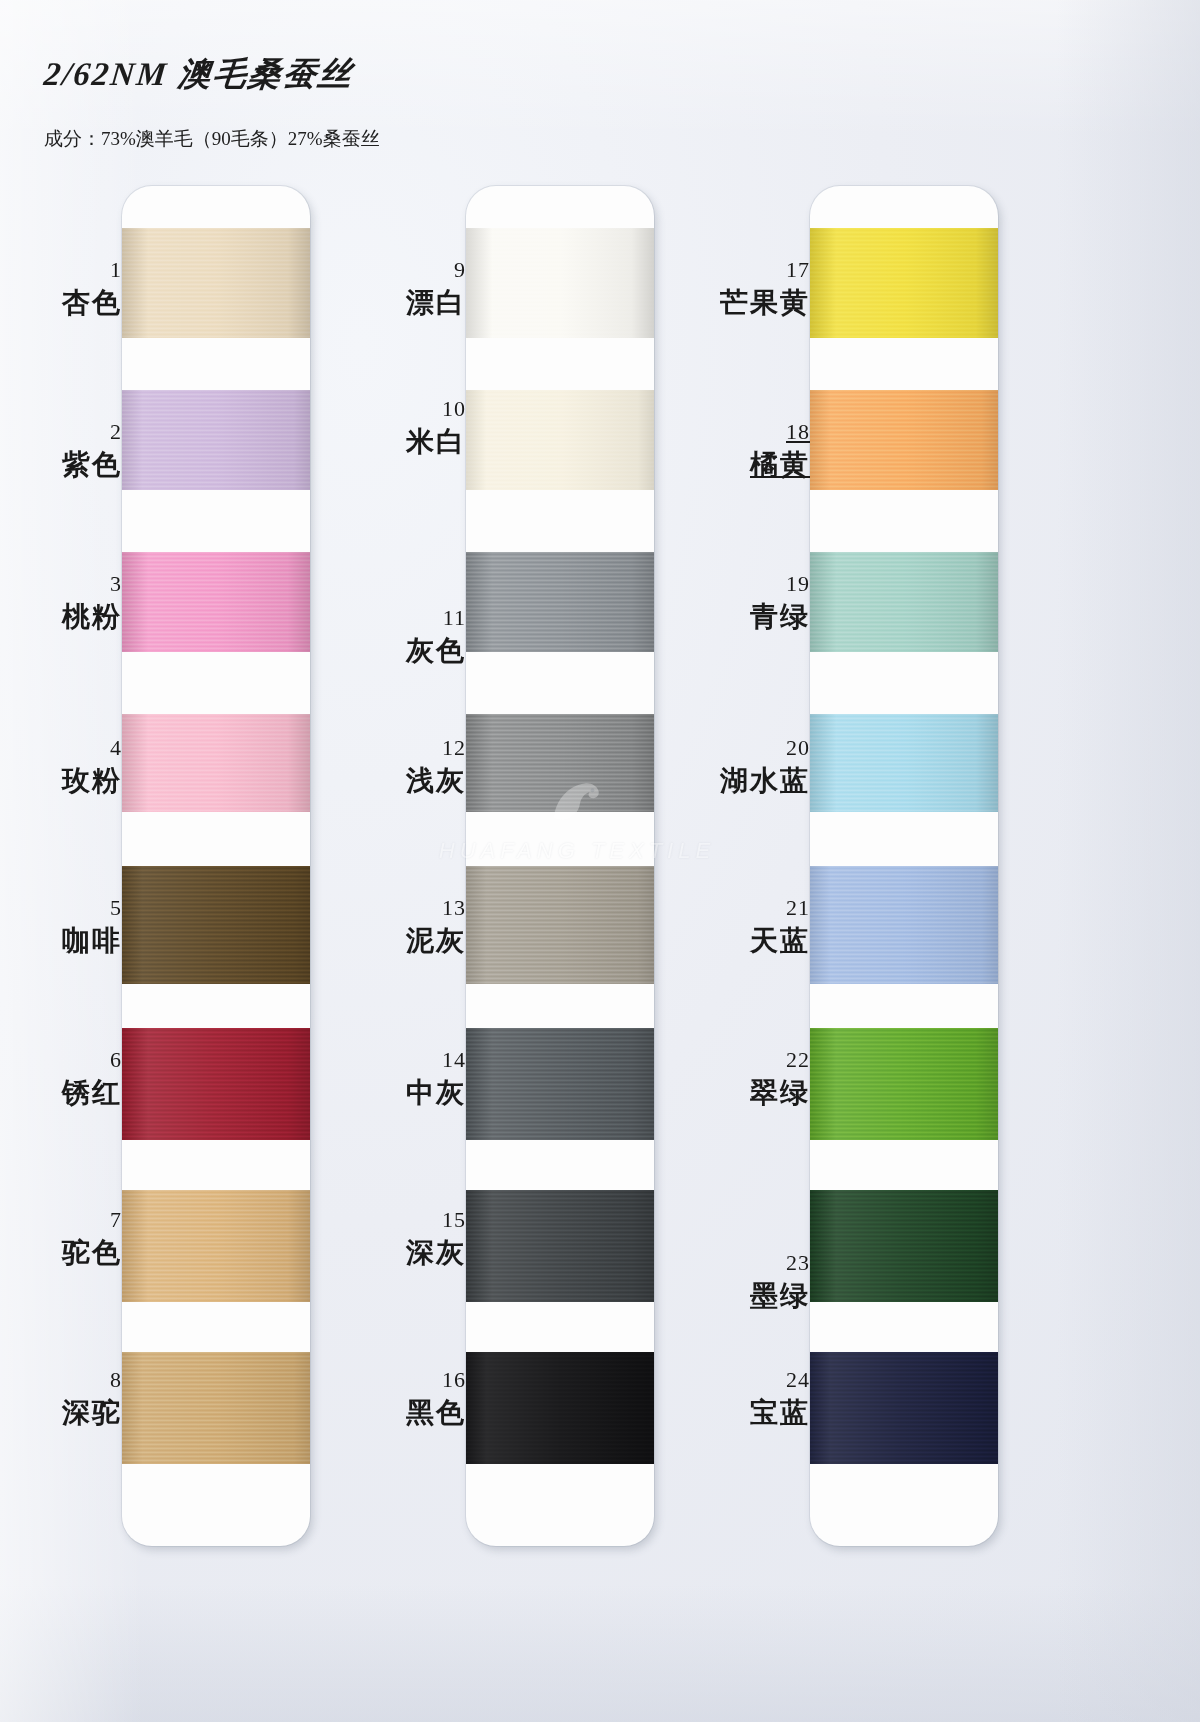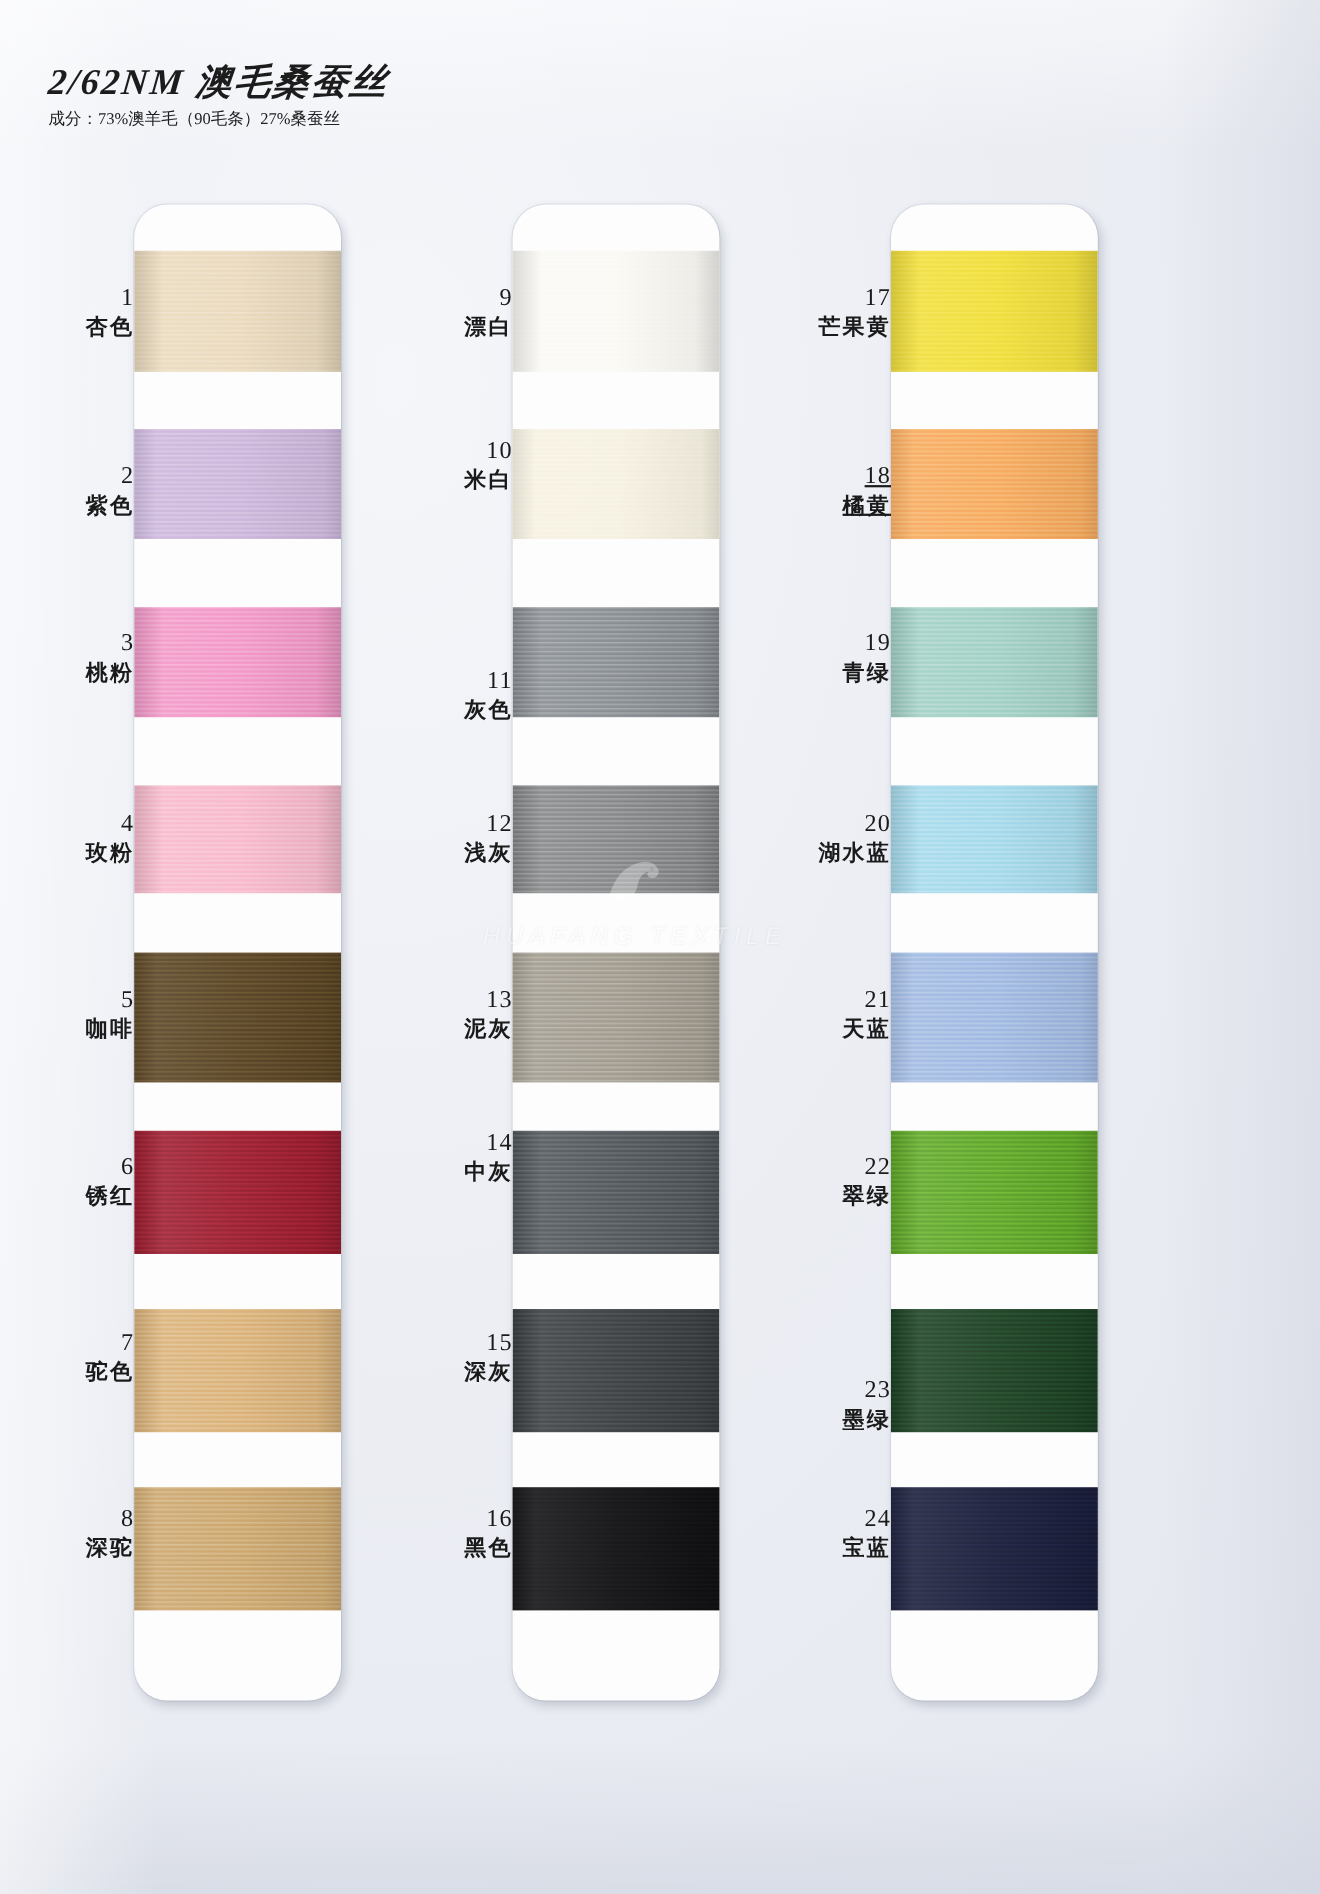--- a/index.html
+++ b/index.html
@@ -26,22 +26,22 @@
   
   .header{position:absolute;left:44px;top:52px;}
   .title{
     font-family:"Liberation Serif","DejaVu Serif",serif;
     font-size:33px;font-weight:700;font-style:italic;
     letter-spacing:2px;color:#1c1c1c;
     white-space:nowrap;
     transform:skewX(-6deg);
   }
   .subtitle{
-    margin-top:2px;
-    font-size:15px;color:#202020;white-space:nowrap;
+    margin-top:29px;
+    font-size:19px;color:#202020;white-space:nowrap;
     font-family:"Liberation Serif","DejaVu Serif",serif;
   }
 
   
   .board{position:absolute;left:0;top:0;width:1200px;height:1722px;}
 
   .card{
     position:absolute;
     width:188px;height:1360px;
     background:#fdfdfd;
@@ -82,21 +82,21 @@
   
   .swatch.wide{left:-8px;width:204px;}
 
   
   .label{
     position:absolute;text-align:right;
     color:#1a1a1a;line-height:1.12;
     font-family:"Liberation Serif","DejaVu Serif",serif;
   }
   .label .num{font-size:22px;display:block;letter-spacing:1px;}
-  .label .nm{font-size:20px;display:block;margin-top:4px;letter-spacing:2px;font-weight:600;text-align:right;}
+  .label .nm{font-size:28px;display:block;margin-top:4px;letter-spacing:2px;font-weight:600;text-align:right;}
 
   .lab-c1{width:112px;left:10px;}
   .lab-c2{width:112px;left:354px;}
   .lab-c3{width:112px;left:698px;}
 
   
   .watermark{
     position:absolute;left:412px;top:742px;
     width:330px;height:150px;
     display:flex;flex-direction:column;align-items:center;justify-content:center;
@@ -201,21 +201,21 @@
         <span class="nm">灰色</span>
       </div>
       <div class="label lab-c2" style="top: 736px;">
         <span class="num">12</span>
         <span class="nm">浅灰</span>
       </div>
       <div class="label lab-c2" style="top: 896px;">
         <span class="num">13</span>
         <span class="nm">泥灰</span>
       </div>
-      <div class="label lab-c2" style="top: 1026px;">
+      <div class="label lab-c2" style="top: 1048px;">
         <span class="num">14</span>
         <span class="nm">中灰</span>
       </div>
       <div class="label lab-c2" style="top: 1208px;">
         <span class="num">15</span>
         <span class="nm">深灰</span>
       </div>
       <div class="label lab-c2" style="top: 1368px;">
         <span class="num">16</span>
         <span class="nm">黑色</span>

